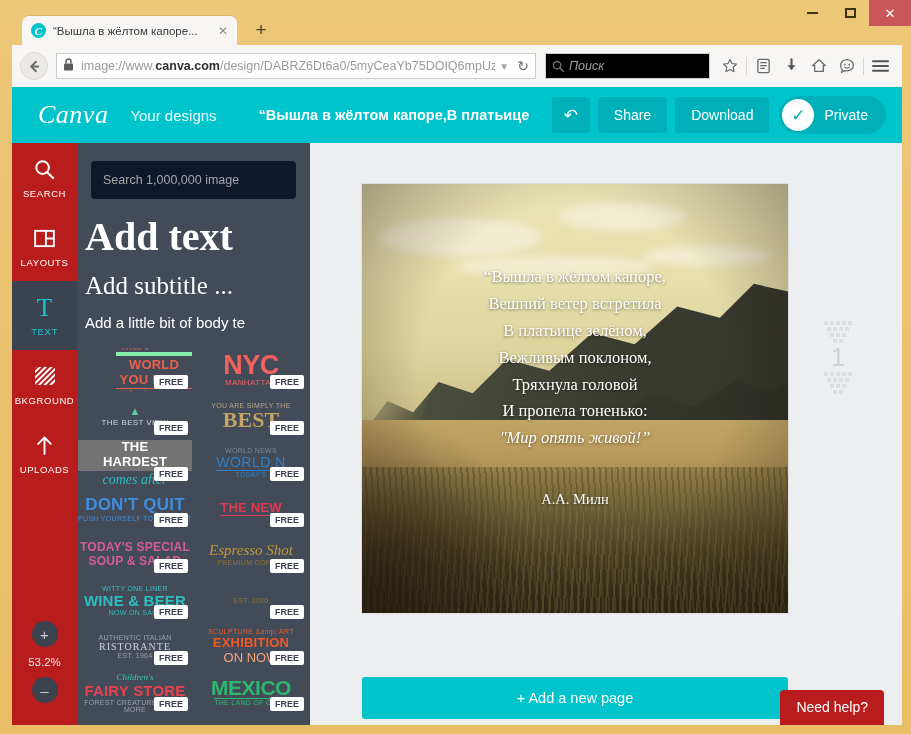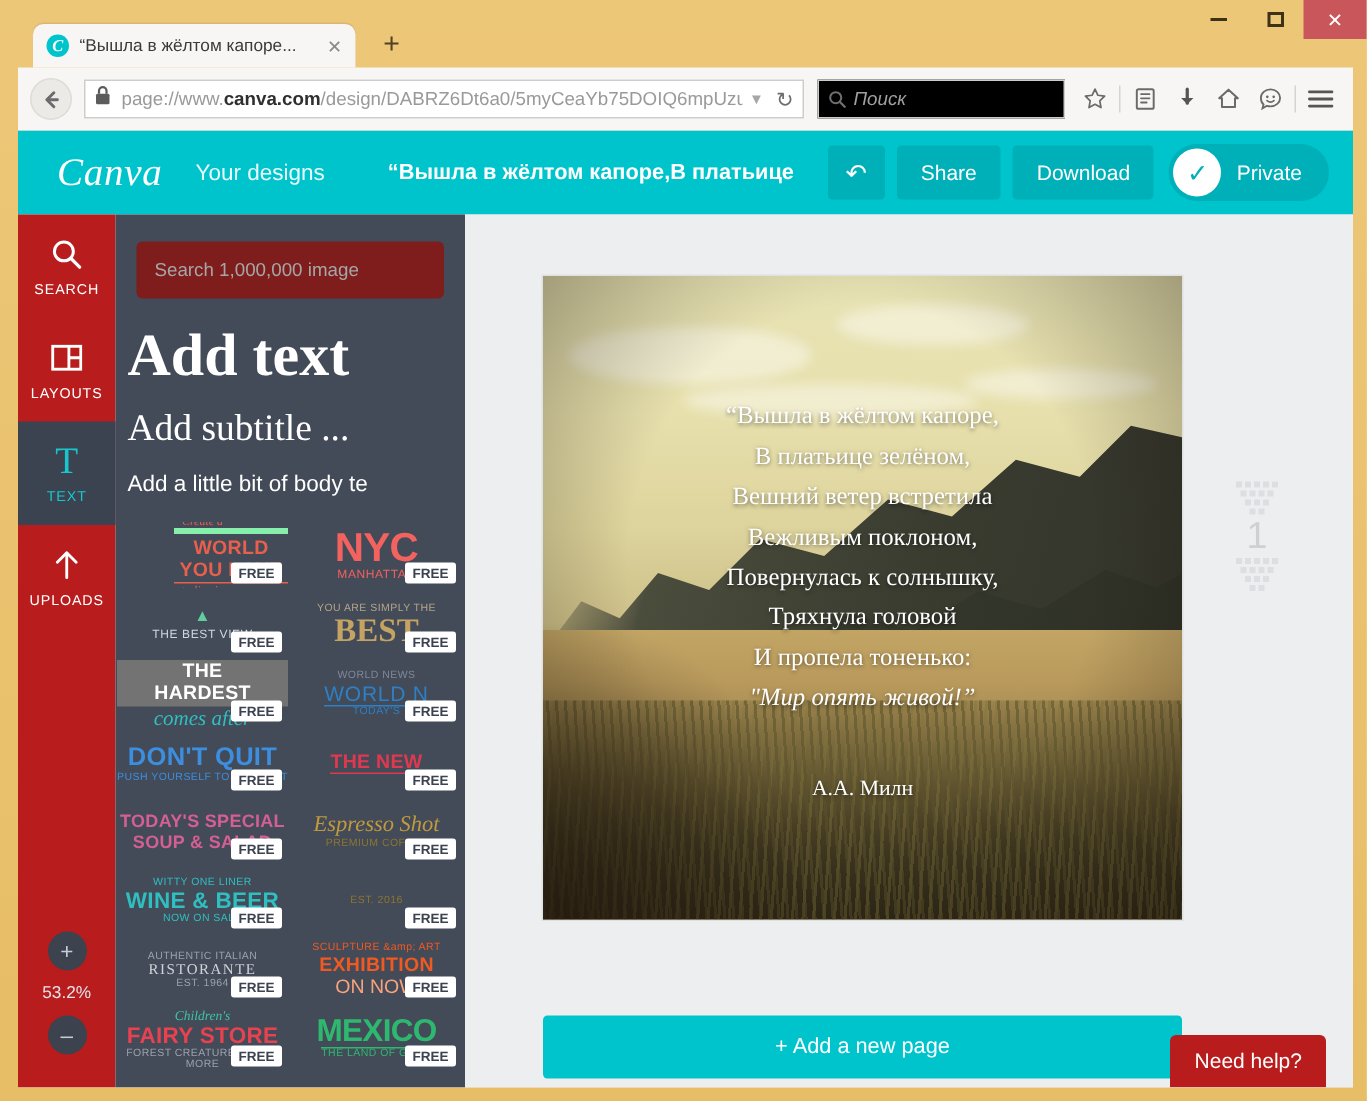--- a/index.html
+++ b/index.html
@@ -168,21 +168,21 @@
   }
   .zval { color: #e3e5e9; font-size: 11.5px; margin: 9px 0; }
 
   
   .panel {
     width: 233px; background: #434a58; flex: 0 0 auto;
     position: relative; overflow: hidden;
   }
   .psearch {
     margin: 18px 14px 0 14px; height: 38px;
-    background: #7f1d1d; border-radius: 4px;
+    background: #0f172a; border-radius: 4px;
     display: flex; align-items: center; padding: 0 12px;
   }
   .psearch .ph { color: #a6a6a6; font-size: 12.5px; white-space: nowrap; overflow: hidden; }
   .tpl-head {
     font-family: "Liberation Serif", serif; font-weight: bold;
     color: #fff; font-size: 40px; padding: 18px 0 0 8px; line-height: 1;
     white-space: nowrap;
   }
   .tpl-sub {
     font-family: "Liberation Serif", serif;
@@ -335,21 +335,21 @@
         </svg>
     </div>
 
     <div class="urlbox">
       <span class="lock">
         <svg width="11" height="13" viewBox="0 0 11 13">
             <rect x="1" y="5.5" width="9" height="7" rx="1" fill="#5c5c5c"></rect>
             <path d="M3 5.5V3.6a2.5 2.5 0 015 0v1.9" fill="none" stroke="#5c5c5c" stroke-width="1.5"></path>
           </svg>
       </span>
-      <span class="url"><span>page://www.</span><b>canva.com</b><span>/design/DABRZ6Dt6a0/5myCeaYb75DOIQ6mpUzuh</span></span>
+      <span class="url"><span>image://www.</span><b>canva.com</b><span>/design/DABRZ6Dt6a0/5myCeaYb75DOIQ6mpUzuh</span></span>
       <span class="urlcaret">▼</span>
       <span class="reload">↻</span>
     </div>
 
     <div class="searchbox">
       <svg width="12" height="12" viewBox="0 0 14 14">
           <circle cx="6" cy="6" r="4.3" fill="none" stroke="#6f6f6f" stroke-width="1.6"></circle>
           <path d="M9.3 9.3L13 13" stroke="#6f6f6f" stroke-width="1.8" stroke-linecap="round"></path>
         </svg>
       <span class="sph">Поиск</span>
@@ -435,20 +435,33 @@
           <span class="rail-lbl">LAYOUTS</span>
         </div>
         <div class="rail-item active">
           <span class="rail-ico">
             <span style="font-family:'Liberation Serif',serif;font-size:25px;line-height:25px;">T</span>
           </span>
           <span class="rail-lbl">TEXT</span>
         </div>
         <div class="rail-item">
           <span class="rail-ico">
+            <svg width="22" height="20" viewBox="0 0 22 20">
+                <defs>
+                  <pattern id="hatch" width="4" height="4" patternUnits="userSpaceOnUse" patternTransform="rotate(45)">
+                    <rect width="2" height="4" fill="currentColor"></rect>
+                  </pattern>
+                </defs>
+                <rect x="1" y="1" width="20" height="18" fill="url(#hatch)"></rect>
+              </svg>
+          </span>
+          <span class="rail-lbl">BKGROUND</span>
+        </div>
+        <div class="rail-item">
+          <span class="rail-ico">
             <svg width="21" height="21" viewBox="0 0 22 22">
                 <path d="M11 20V3" stroke="currentColor" stroke-width="2" stroke-linecap="round"></path>
                 <path d="M4.4 9.3L11 2.6l6.6 6.7" fill="none" stroke="currentColor" stroke-width="2" stroke-linecap="round" stroke-linejoin="round"></path>
               </svg>
           </span>
           <span class="rail-lbl">UPLOADS</span>
         </div>
 
         <div class="zoomctl">
           <div class="zbtn">+</div>
@@ -580,24 +593,23 @@
           </div>
           <div class="forest"></div>
           <div class="forest2"></div>
           <div class="field"></div>
           <div class="grass"></div>
           <div class="field-shadow"></div>
           <div class="vignette"></div>
 
           <div class="poem">
             <div class="ln">“Вышла в жёлтом капоре,</div>
+            <div class="ln">Вешний ветер встретила</div>
             <div class="ln">В платьице зелёном,</div>
-            <div class="ln">Вешний ветер встретила</div>
             <div class="ln">Вежливым поклоном,</div>
-            <div class="ln">Повернулась к солнышку,</div>
             <div class="ln">Тряхнула головой</div>
             <div class="ln">И пропела тоненько:</div>
             <div class="ln last">"Мир опять живой!”</div>
             <div class="author">А.А. Милн</div>
           </div>
         </div>
 
         <div class="pagenav">
           <div class="dots">
             <span>

